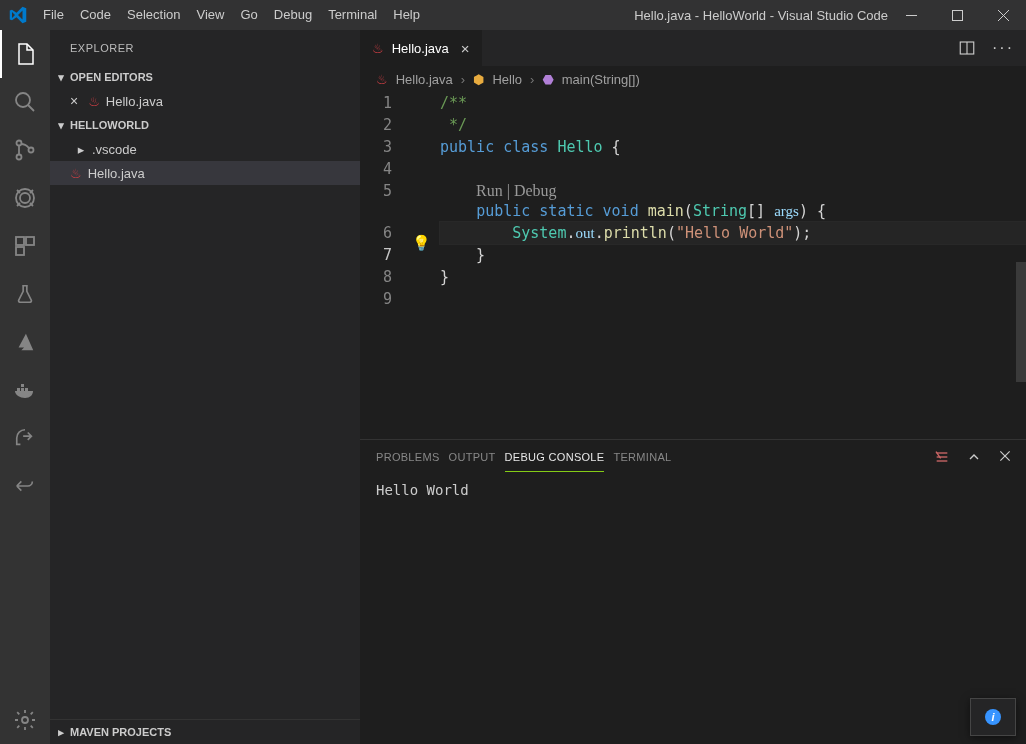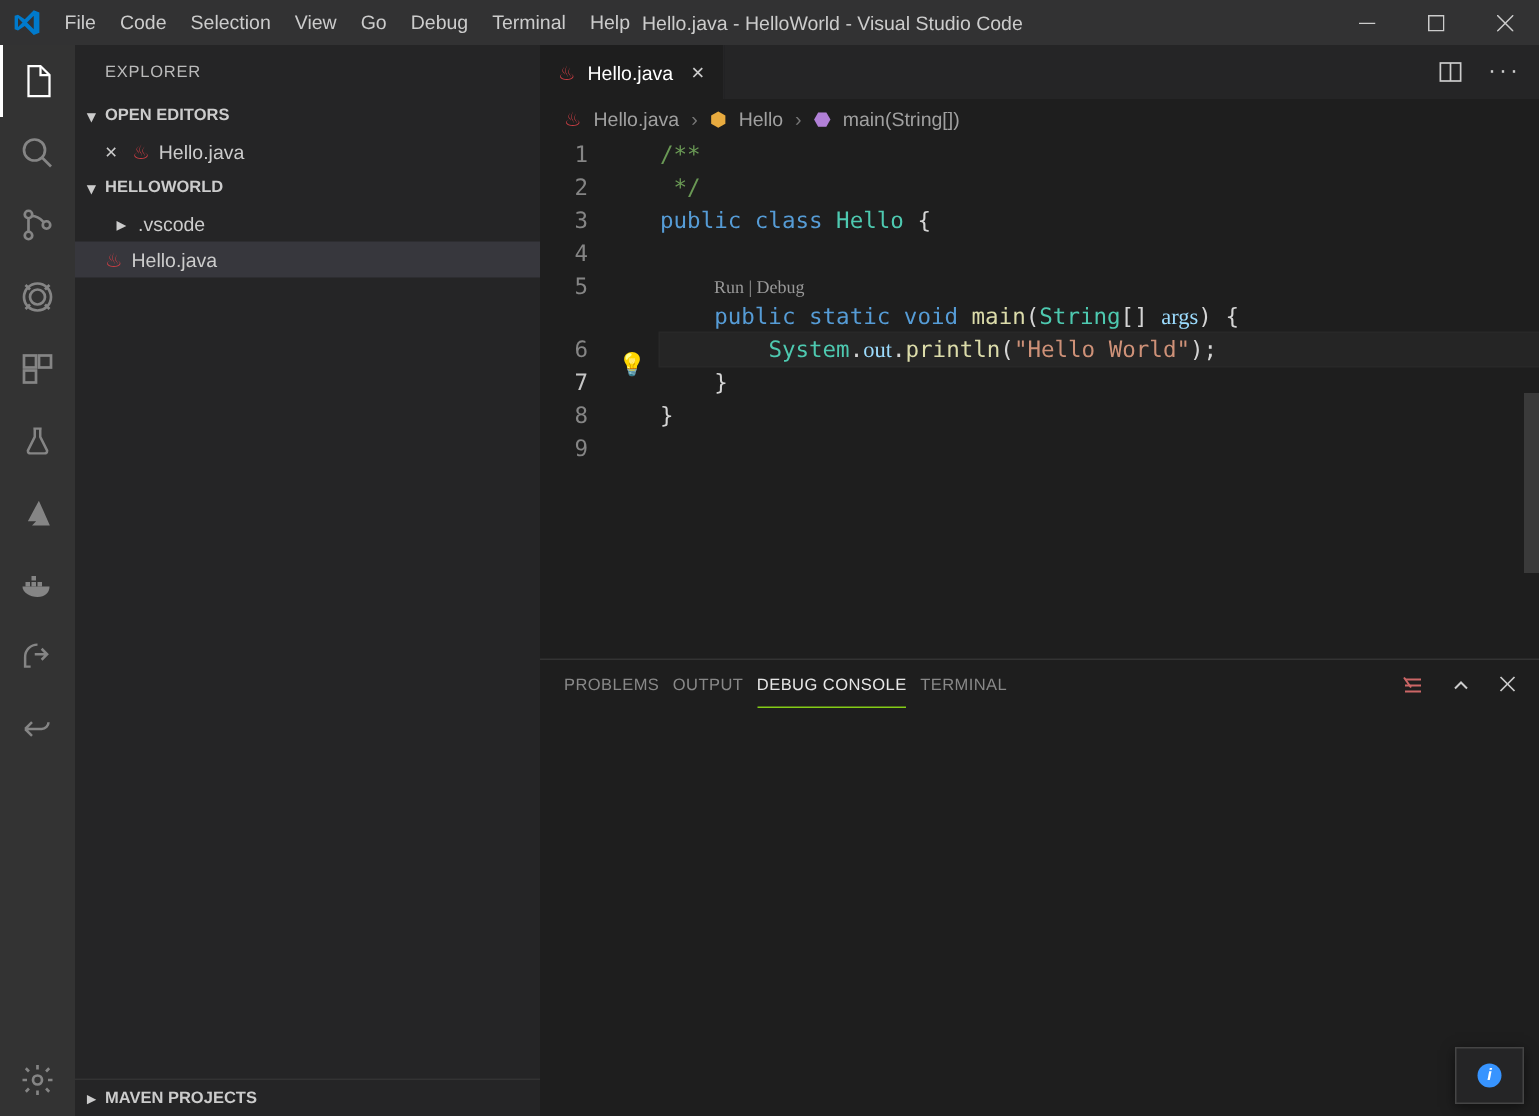--- a/index.html
+++ b/index.html
@@ -10,21 +10,21 @@
   font-size: 13px; color: #cccccc;
   overflow: hidden;
 }
 .titlebar {
   height: 30px; background: #323233;
   display: flex; align-items: center;
 }
 .vscode-logo { width: 35px; display: flex; justify-content: center; }
 .menu { display: flex; align-items: center; }
 .menu-item { padding: 0 8px; height: 30px; line-height: 30px; color: #ccc; cursor: pointer; }
-.title-text { flex: 1; text-align: left; color: #ccc; }
+.title-text { flex: 1; text-align: right; color: #ccc; }
 .win-controls { display: flex; }
 .win-btn { width: 46px; height: 30px; display: flex; align-items: center; justify-content: center; color: #ccc; }
 
 .main { display: flex; height: 714px; }
 .activitybar {
   width: 50px; background: #333333;
   display: flex; flex-direction: column;
 }
 .act-icon {
   width: 50px; height: 48px;
@@ -88,21 +88,21 @@
 .code { flex: 1; position: relative; }
 .line { height: 22px; white-space: pre; }
 .line.current { background: rgba(255,255,255,0.03); outline: 1px solid #282828; }
 .comment { color: #6a9955; }
 .kw { color: #569cd6; }
 .cls { color: #4ec9b0; }
 .fn { color: #dcdcaa; }
 .var { color: #9cdcfe; font-family: Liberation Serif, serif; }
 .str { color: #ce9178; }
 .pun { color: #d4d4d4; }
-.codelens { color: #999; font-size: 12px; font-family: "Segoe UI"; height: 20px; padding-left: 36px; }
+.codelens { color: #999; font-size: 16px; font-family: "Segoe UI"; height: 20px; padding-left: 36px; }
 .lightbulb { position: absolute; left: 2px; top: 140px; color: #ffcc00; }
 .minimap { position: absolute; right: 0; top: 62px; width: 60px; height: 325px; background: transparent; }
 .minimap-slider { position: absolute; right: 0; top: 170px; width: 10px; height: 120px; background: #3a3a3a; }
 
 .panel {
   height: 305px; background: #1e1e1e; border-top: 1px solid #333;
   display: flex; flex-direction: column;
 }
 .panel-tabs {
   height: 34px; display: flex; align-items: center; gap: 9px;
@@ -350,18 +350,21 @@
               </svg>
             </span>
           <span>
               <svg width="14" height="14" viewBox="0 0 24 24" fill="none" stroke="#ccc" stroke-width="2">
                 <line x1="4" y1="4" x2="20" y2="20"></line>
                 <line x1="20" y1="4" x2="4" y2="20"></line>
               </svg>
             </span>
         </div>
       </div>
+      <div class="panel-content">
+        <div>Hello World</div>
+      </div>
       <div class="notification">
         <span class="info-icon">i</span>
       </div>
     </div>
   </div>
 </div>
 
 </body></html>

